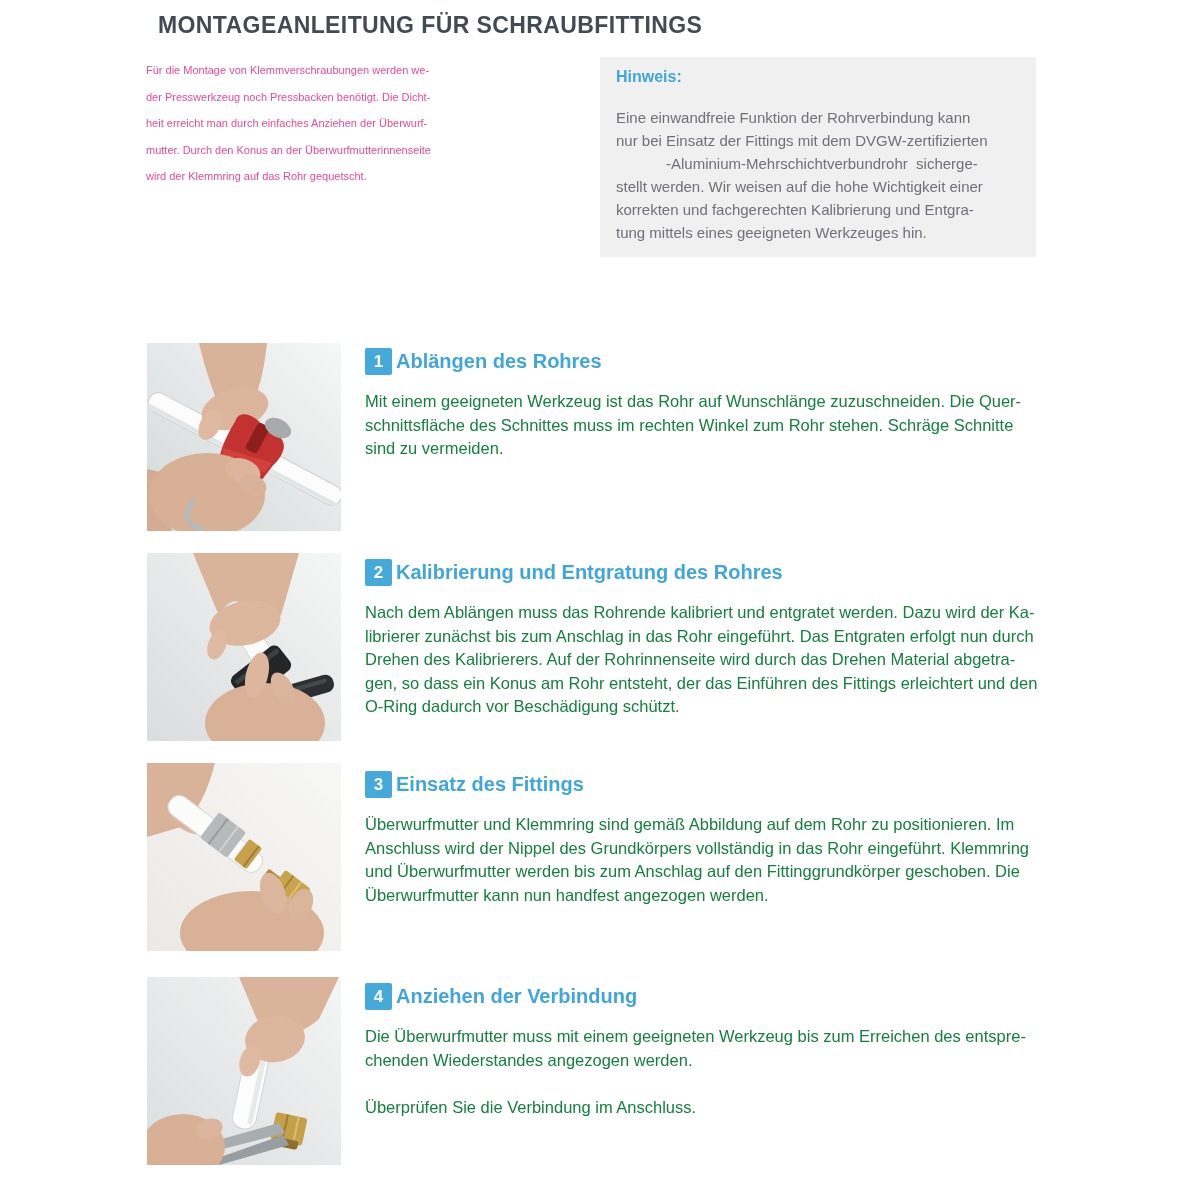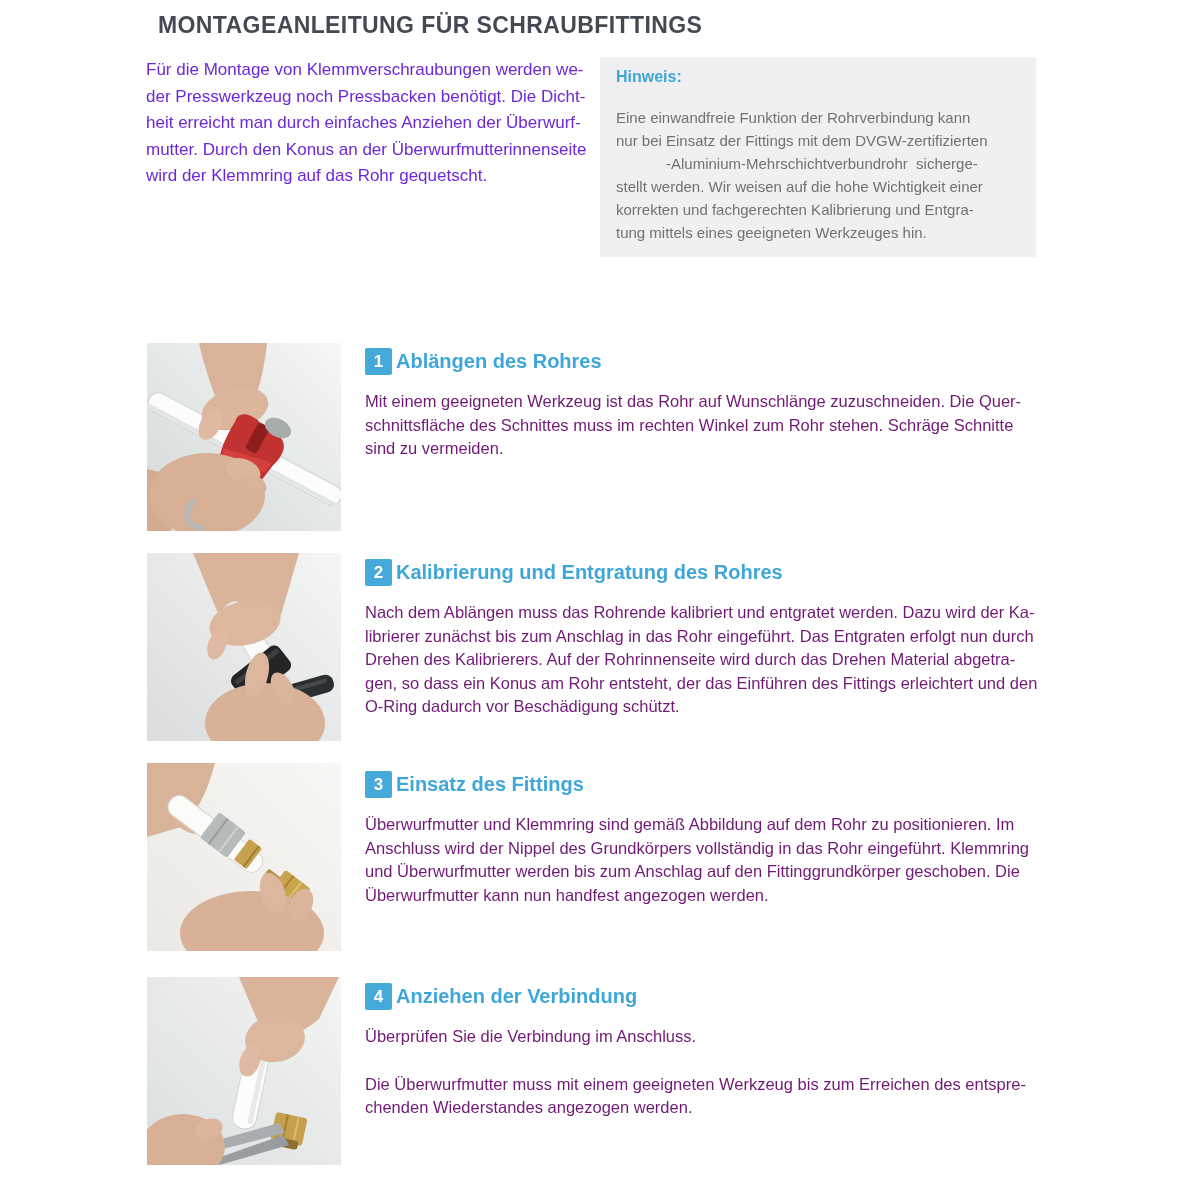--- a/index.html
+++ b/index.html
@@ -7,21 +7,21 @@
     position:relative; width:1200px; height:1200px; background:#ffffff;
     font-family:"Liberation Sans", sans-serif; overflow:hidden;
   }
   .doc-title {
     position:absolute; left:158px; top:12px;
     font-size:23px; font-weight:bold; letter-spacing:0.4px;
     color:#434a54;
   }
   .intro {
     position:absolute; left:146px; top:57px; width:480px;
-    font-size:17px; line-height:26.5px; color:#6d28d9;
+    font-size:11px; line-height:26.5px; color:#ec4899;
     white-space:pre-line;
   }
   .note-box {
     position:absolute; left:600px; top:57px; width:436px;
     background:#f0f0f1; box-sizing:border-box; padding:11px 16px 13px 16px;
   }
   .note-label { color:#3fa6d9; font-weight:bold; font-size:16px; margin-bottom:20px; }
   .note-text {
     font-size:15px; line-height:23px; color:#717176; white-space:pre-wrap;
   }
@@ -33,21 +33,21 @@
   .step-head { display:flex; align-items:center; margin-bottom:15px; }
   .step-num {
     width:27px; height:27px; background:#45a9da; color:#ffffff;
     font-weight:bold; font-size:17px; border-radius:2px;
     display:flex; align-items:center; justify-content:center; flex:0 0 auto;
   }
   .step-title {
     margin-left:4px; color:#3fa6d9; font-weight:bold; font-size:20px;
   }
   .step-p {
-    margin:0 0 24px 0; font-size:16.5px; line-height:23.5px; color:#701a75;
+    margin:0 0 24px 0; font-size:16.5px; line-height:23.5px; color:#15803d;
     white-space:pre-line;
   }
   .t1 { top:343px; } .x1 { top:348px; }
   .t2 { top:553px; } .x2 { top:559px; }
   .t3 { top:763px; } .x3 { top:771px; }
   .t4 { top:977px; } .x4 { top:983px; }
 </style>
 </head>
 <body>
 
@@ -249,18 +249,18 @@
 Anschluss wird der Nippel des Grundkörpers vollständig in das Rohr eingeführt. Klemmring
 und Überwurfmutter werden bis zum Anschlag auf den Fittinggrundkörper geschoben. Die
 Überwurfmutter kann nun handfest angezogen werden.</p>
   </div>
 
   <div class="step-text x4">
     <div class="step-head">
       <div class="step-num">4</div>
       <div class="step-title">Anziehen der Verbindung</div>
     </div>
-    <p class="step-p">Überprüfen Sie die Verbindung im Anschluss.</p>
     <p class="step-p">Die Überwurfmutter muss mit einem geeigneten Werkzeug bis zum Erreichen des entspre-
 chenden Wiederstandes angezogen werden.</p>
+    <p class="step-p">Überprüfen Sie die Verbindung im Anschluss.</p>
   </div>
 
 </div>
 
 </body></html>

